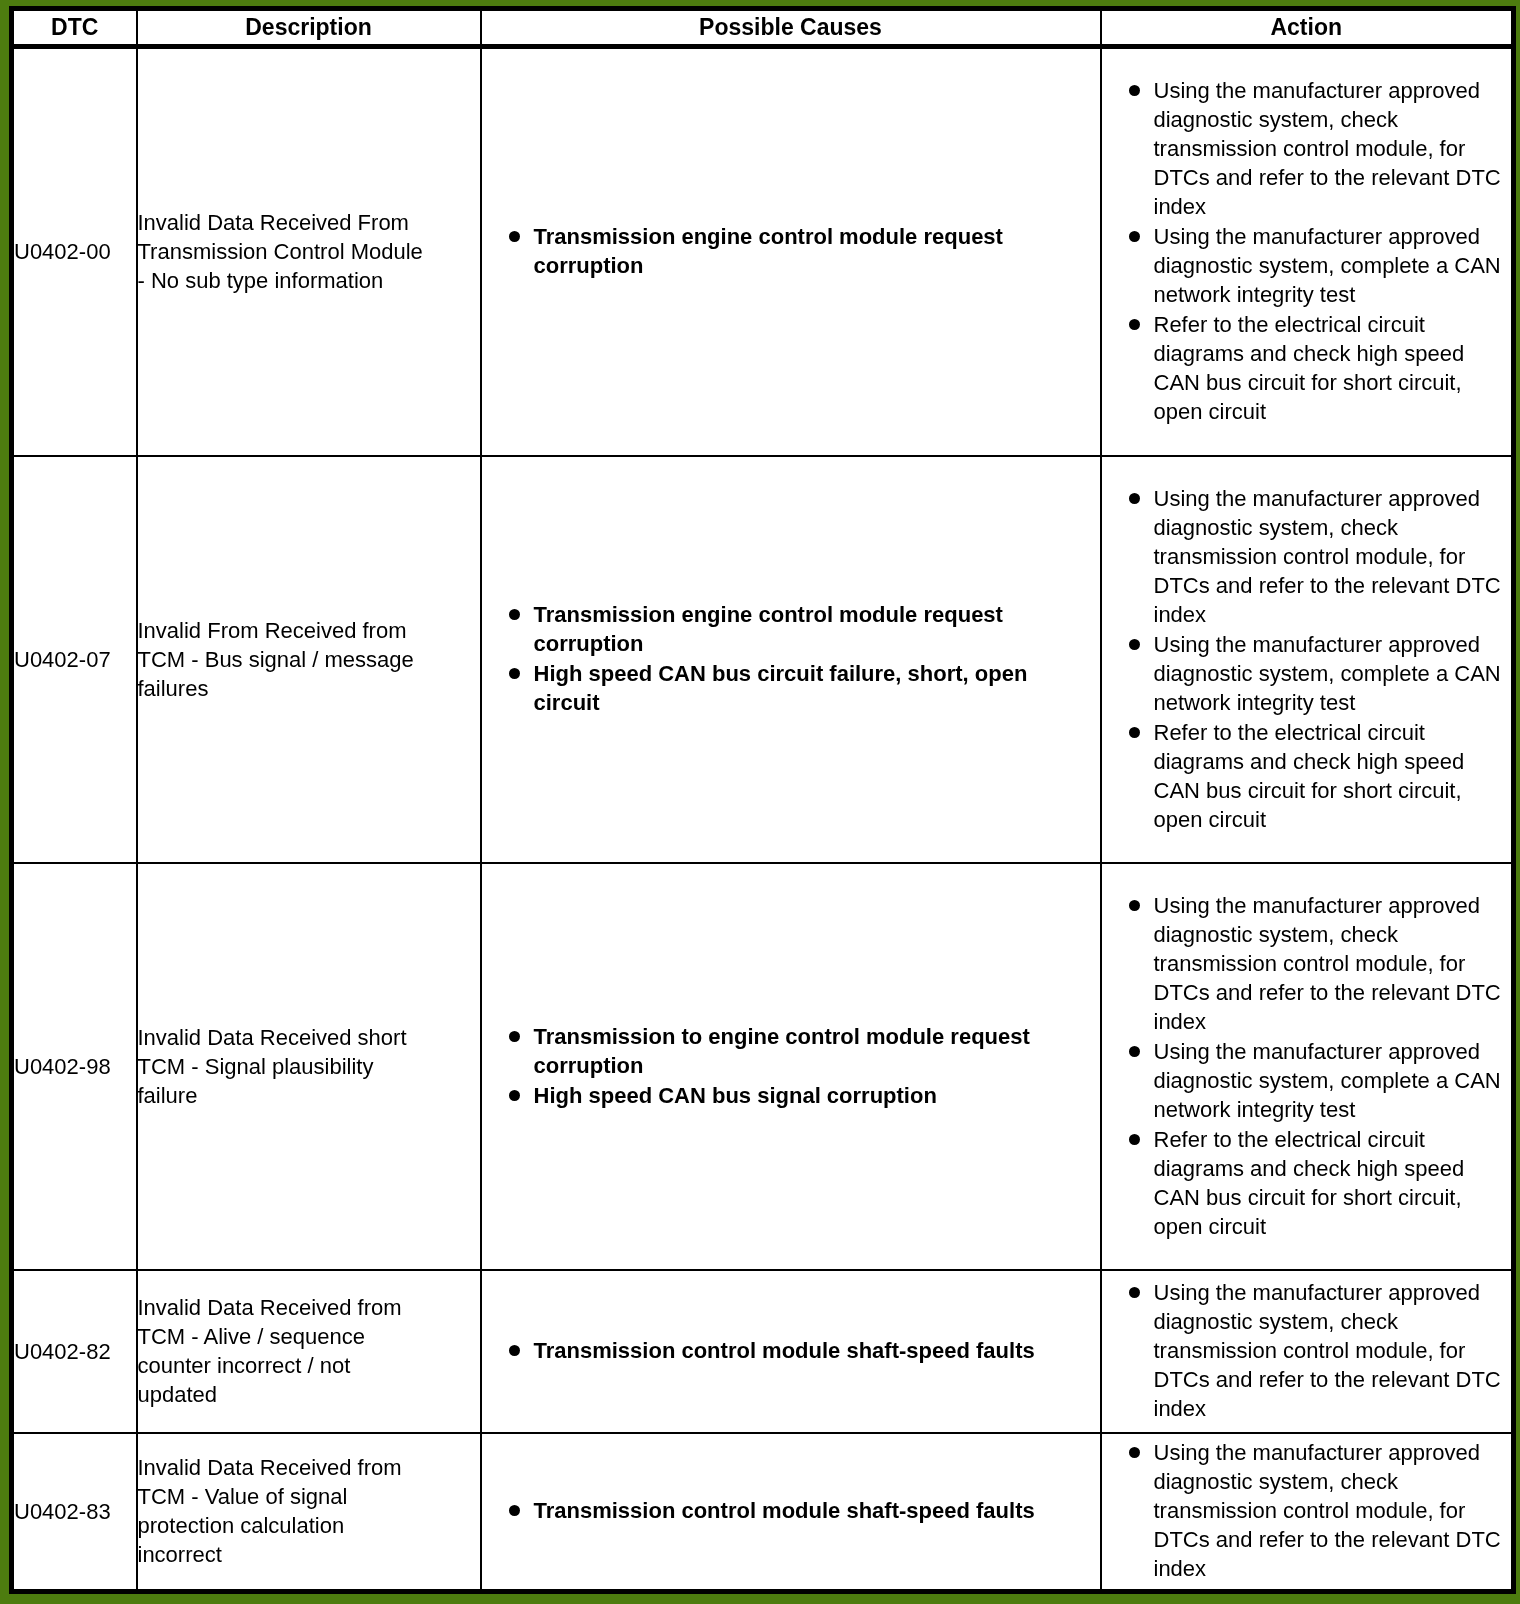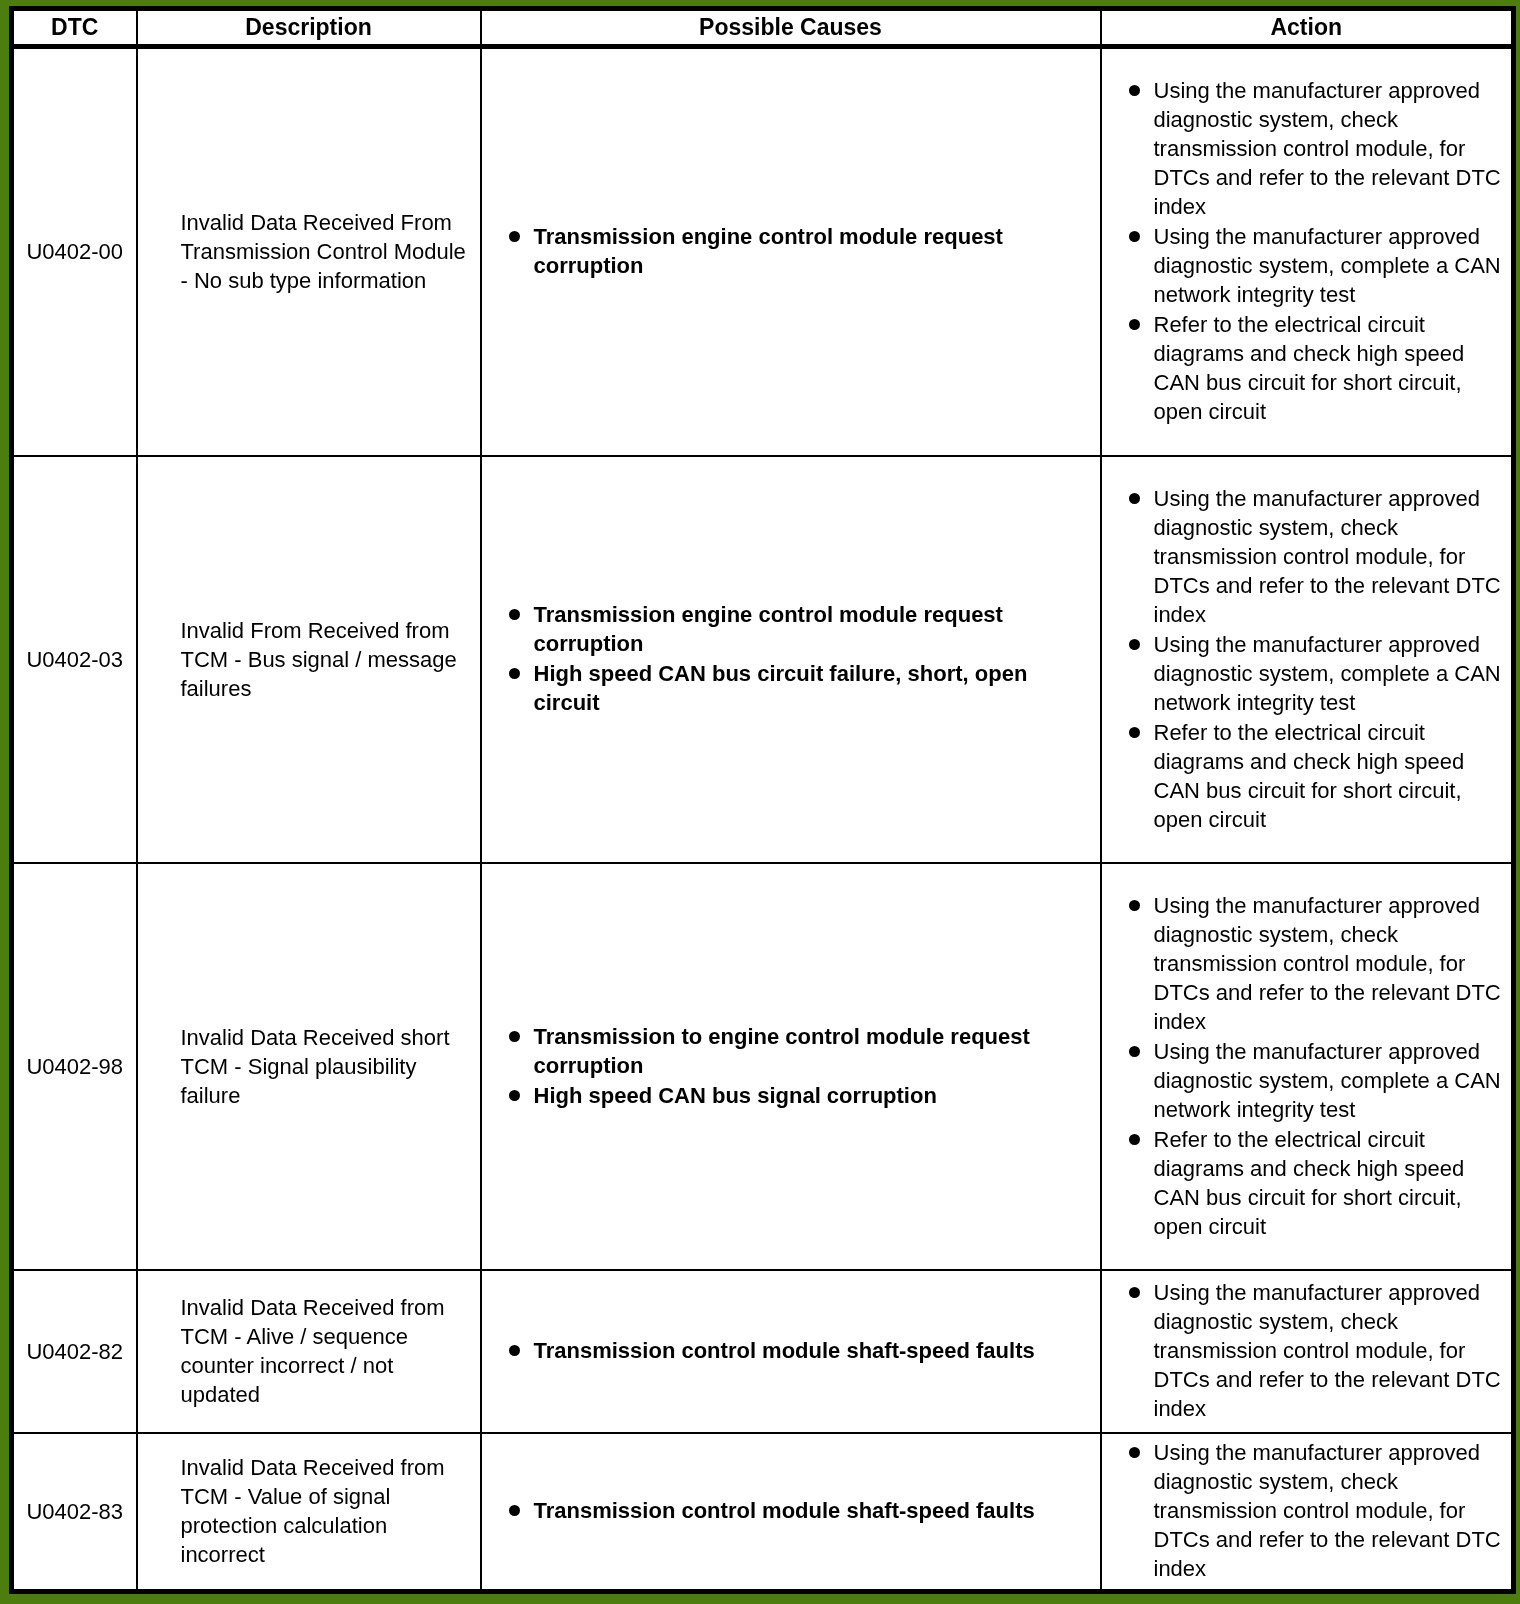--- a/index.html
+++ b/index.html
@@ -46,24 +46,24 @@
   table.dtc-table thead th {
     font-weight: bold;
     font-size: 23px;
     text-align: center;
     height: 38px;
     padding: 2px 4px;
   }
 
   td.cell-dtc {
     padding: 2px 2px 2px 3px;
-    text-align: center;
+    text-align: left;
   }
   td.cell-desc { padding: 4px 8px; }
-  td.cell-desc .desc-text { max-width: 295px; padding-left: 43px; }
+  td.cell-desc .desc-text { max-width: 295px; }
 
   td.cell-causes { padding: 4px 10px 4px 0; font-weight: bold; }
   td.cell-action {
     vertical-align: top;
     padding: 8px 3px 4px 0;
     margin-left: 45px;
   }
 
   ul.bullet-list {
     list-style: none;
@@ -127,21 +127,21 @@
         </td>
         <td class="cell-action">
           <ul class="bullet-list">
               <li>Using the manufacturer approved diagnostic system, check transmission control module, for DTCs and refer to the relevant DTC index</li>
               <li>Using the manufacturer approved diagnostic system, complete a CAN network integrity test</li>
               <li>Refer to the electrical circuit diagrams and check high speed CAN bus circuit for short circuit, open circuit</li>
             </ul>
         </td>
       </tr>
       <tr class="row-h2">
-        <td class="cell-dtc">U0402-03</td>
+        <td class="cell-dtc">U0402-07</td>
         <td class="cell-desc">
           <div class="desc-text">Invalid From Received from TCM - Bus signal / message failures</div>
         </td>
         <td class="cell-causes">
           <ul class="bullet-list">
               <li>Transmission engine control module request corruption</li>
               <li>High speed CAN bus circuit failure, short, open circuit</li>
             </ul>
         </td>
         <td class="cell-action">

